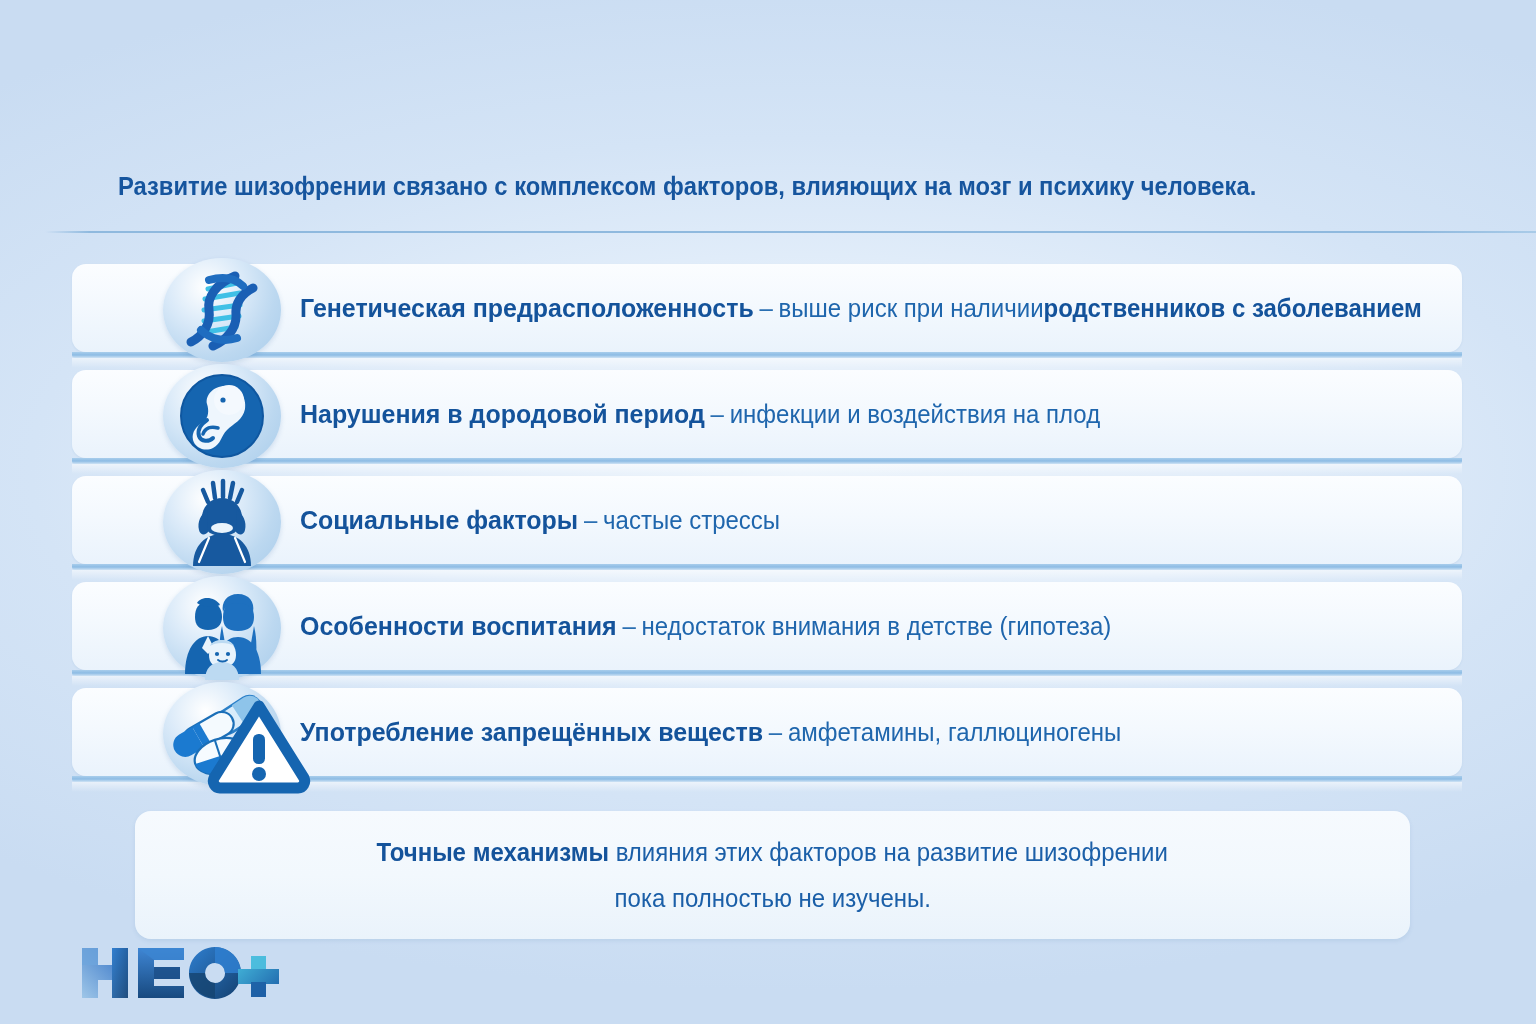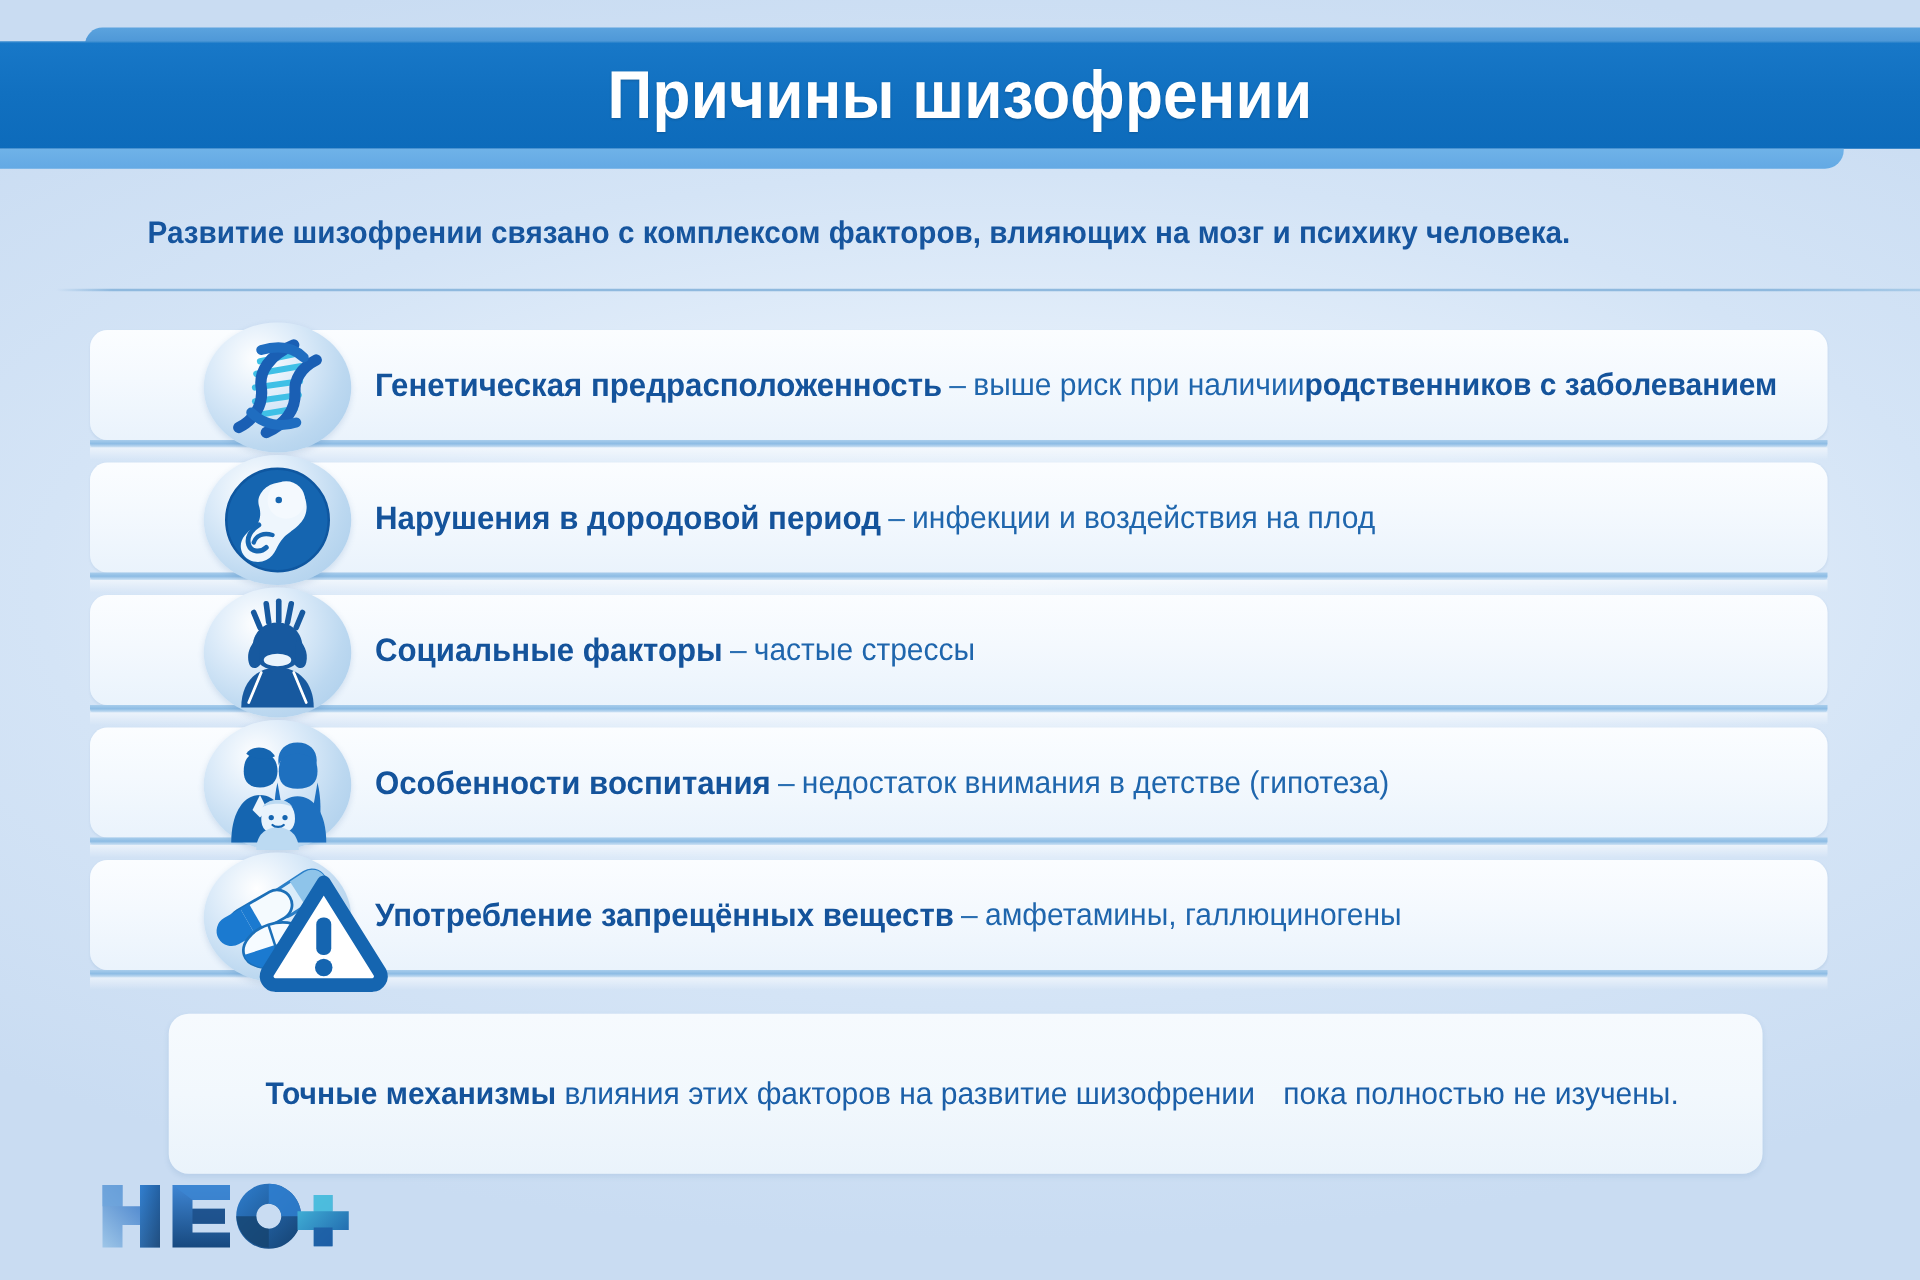--- a/index.html
+++ b/index.html
@@ -93,44 +93,38 @@
   .row-txt .n{font-weight:400;color:#1f66ad;}
   .row-txt .bb{font-weight:bold;color:#14539b;}
   .dash{padding:0 6px;color:#2a6fb2;}
 
   
   .note{
     position:absolute;left:135px;top:811px;width:1275px;height:128px;
     border-radius:16px;
     background:linear-gradient(180deg,#f6fafe 0%,#f2f8fd 50%,#eaf3fb 100%);
     box-shadow:0 2px 4px rgba(70,120,170,.12);
-    display:flex;align-items:center;justify-content:center;
+    display:flex;flex-direction:column;align-items:center;justify-content:center;
   }
   .note-line{
     font-family:"Liberation Sans Narrow","Liberation Sans",sans-serif;
     font-size:25px;color:#1b5fa8;line-height:46px;white-space:nowrap;
     transform:scaleX(.96);
   }
   .note-line .b{font-weight:bold;color:#14539b;}
 
   
   .logo{position:absolute;left:78px;top:942px;width:205px;height:62px;}
   .logo svg{width:205px;height:62px;display:block;}
 </style>
 </head>
 <body>
 
 <div id="stage">
 
-  <div class="hdr-wrap">
-    <div class="hdr-upper"></div>
-    <div class="hdr-main"></div>
-    <div class="hdr-lower"></div>
-    <div class="hdr-title">Причины шизофрении</div>
-  </div>
 
   <div class="intro">Развитие шизофрении связано с комплексом факторов, влияющих на мозг и психику человека.</div>
   <div class="divider"></div>
 
   <div class="rows">
 
     <div class="row">
       <div class="row-plate"></div>
       <div class="row-underbar"></div>
       <div class="row-reflect"></div>

